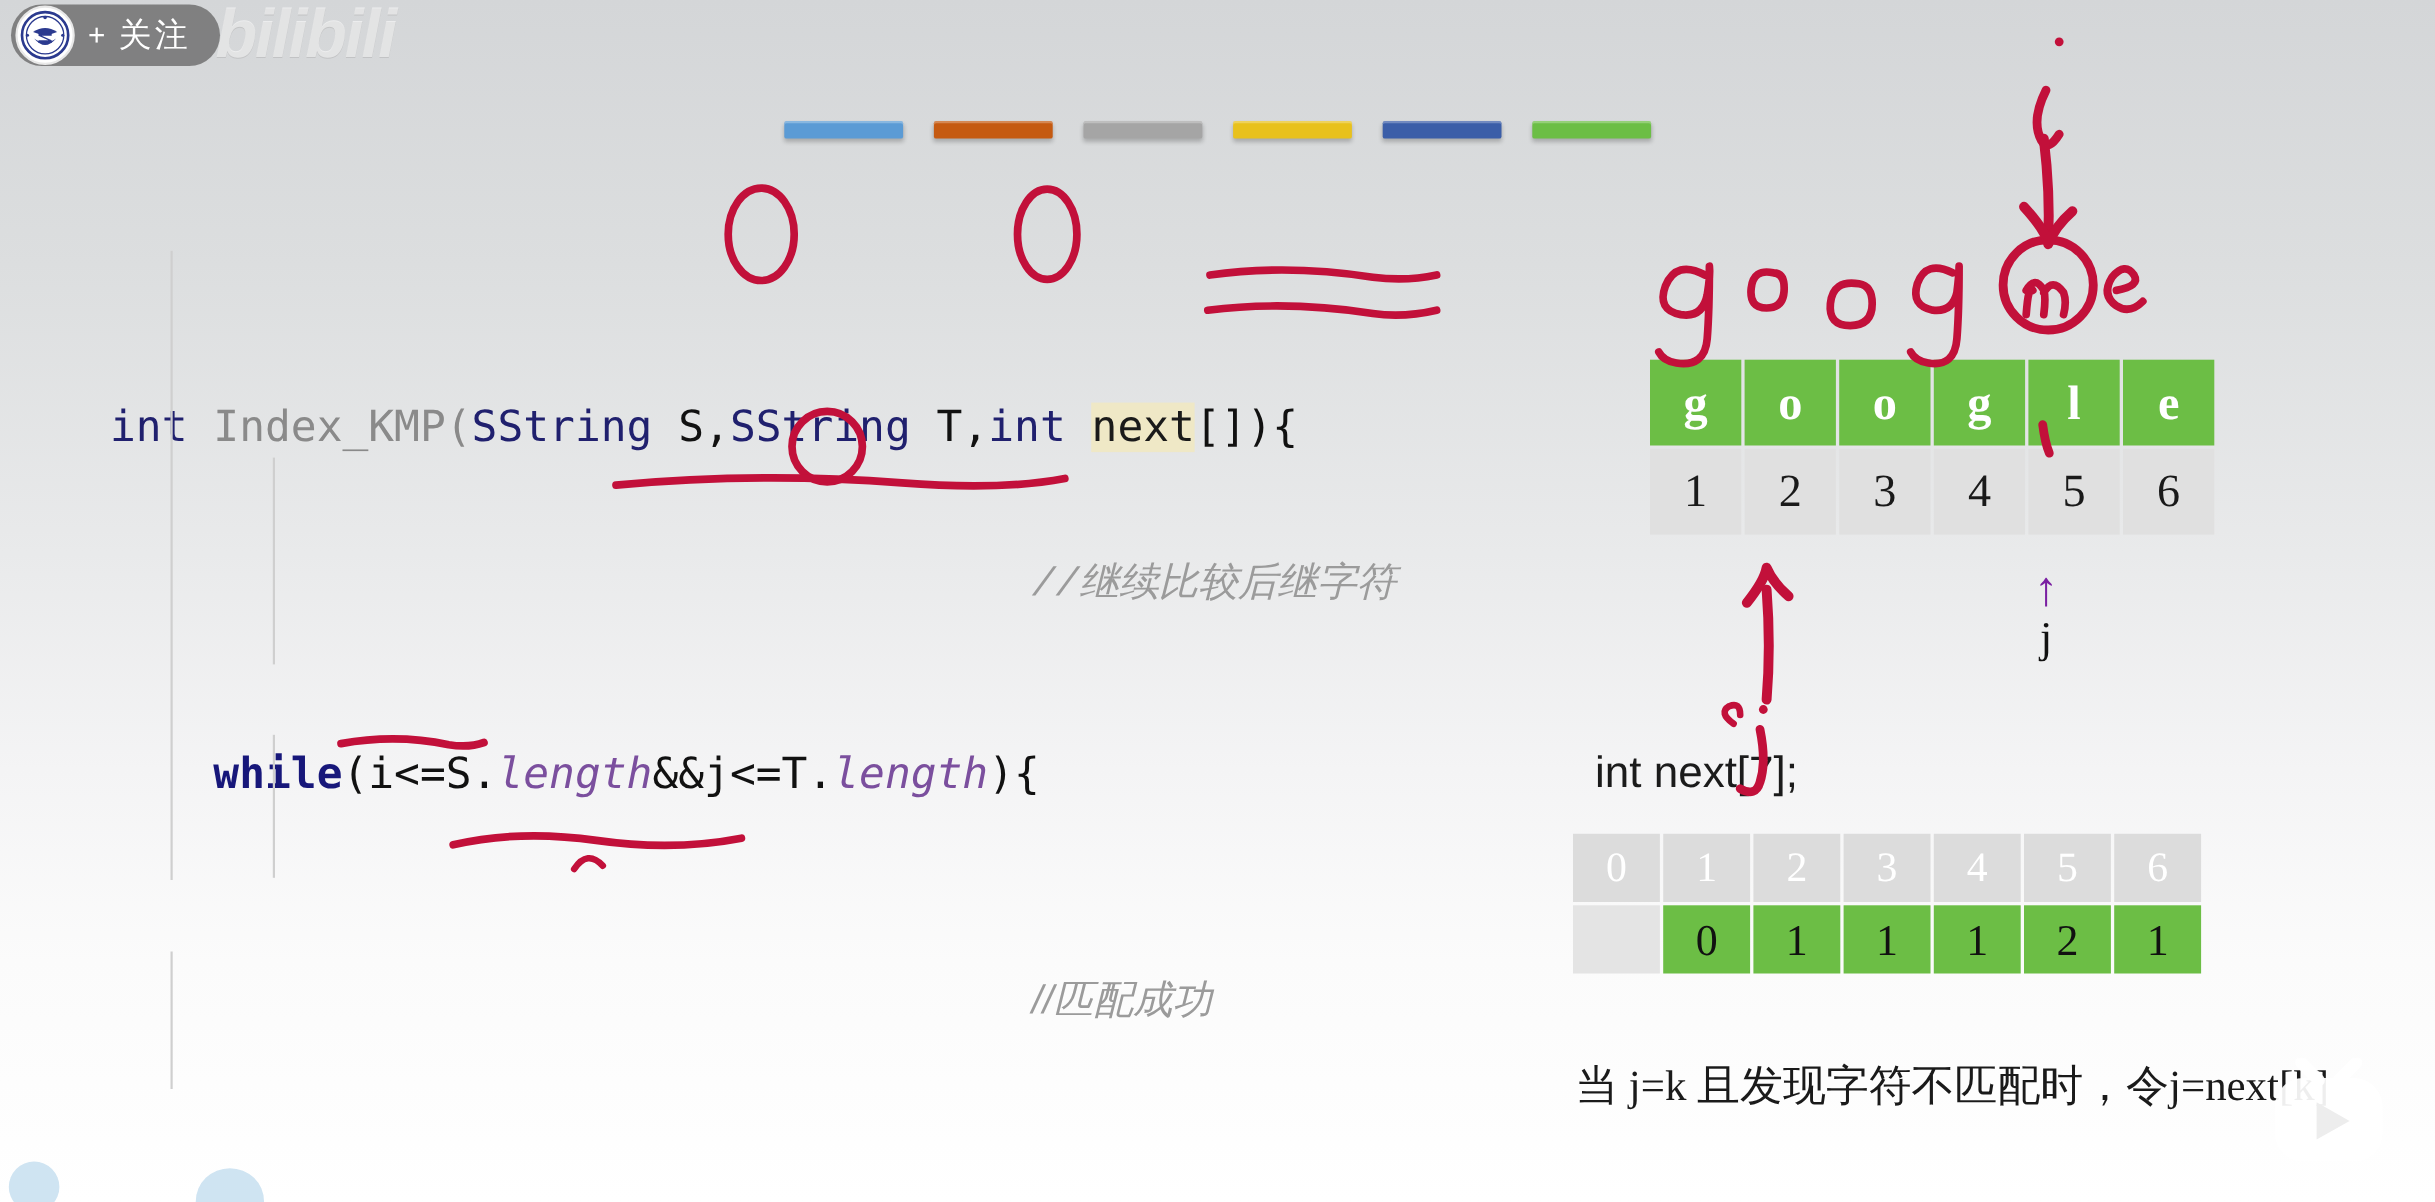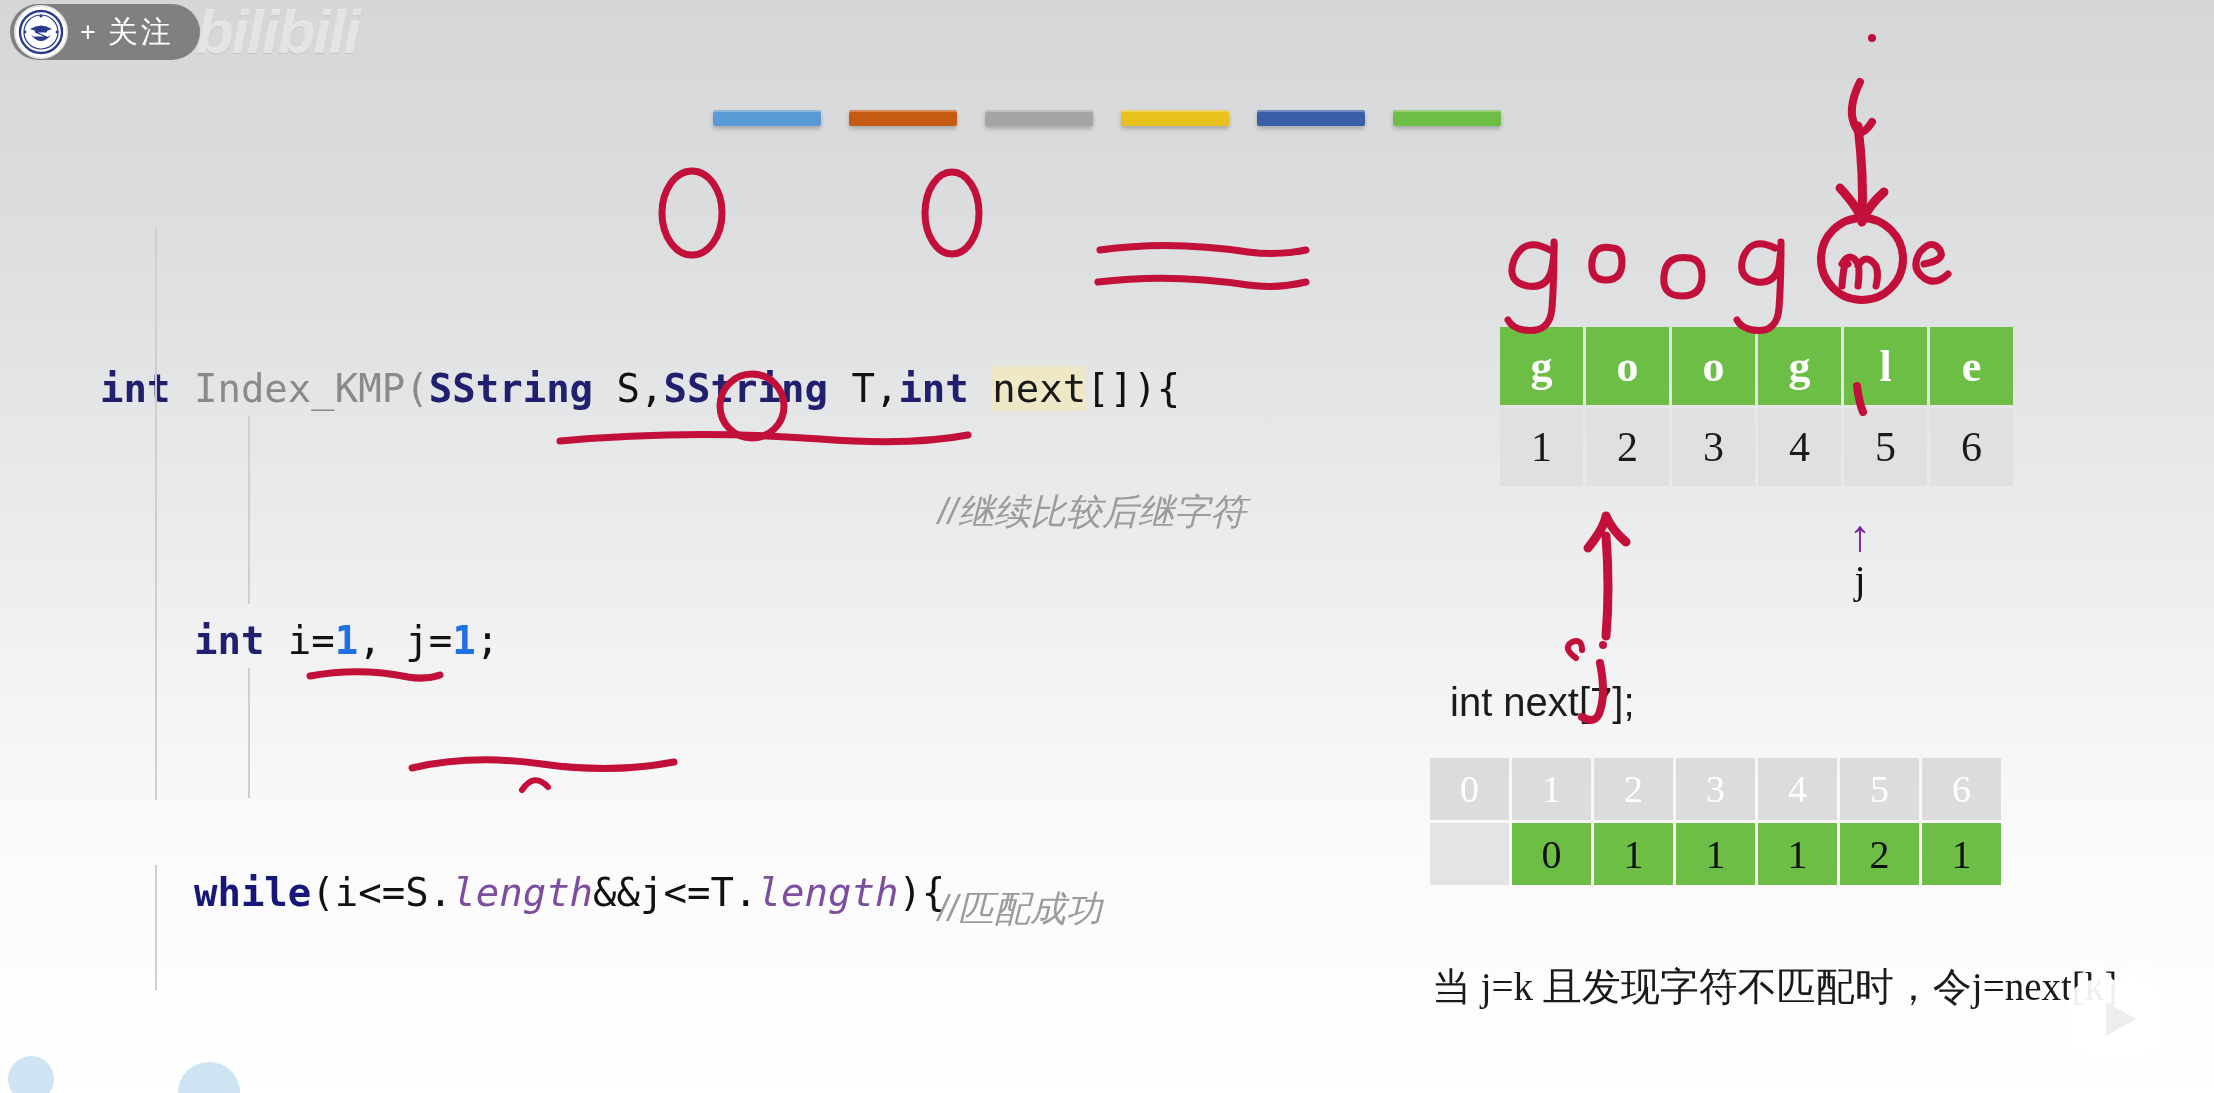--- a/index.html
+++ b/index.html
@@ -59,21 +59,21 @@
 
   
   #code{
     position:absolute;left:100px;top:168px;
     font-family:"DejaVu Sans Mono","Liberation Mono",monospace;
     font-size:39px;line-height:63px;white-space:pre;
     color:#1a1a1a;
   }
   .code-line{position:relative;height:63px;}
   .kw{color:#17177a;font-weight:700;margin-top:48px;}
-  .type{color:#20206e;font-weight:700;}
+  .type{color:#20206e;font-weight:400;}
   .fn{color:#8a8a8a;text-align:right;}
   .num{color:#1f6fe5;font-weight:700;}
   .mem{color:#7b4f9e;font-style:italic;}
   .plain{color:#111;}
   .hl{background:#efe8c6;}
   .cmt{
     color:#9b9b9b;font-style:italic;
     font-family:"Liberation Sans","DejaVu Sans",sans-serif;
     font-size:36px;
   }
@@ -171,21 +171,20 @@
     <div class="accent-bar" style="background:#a5a5a5"></div>
     <div class="accent-bar" style="background:#e8c11c"></div>
     <div class="accent-bar" style="background:#3b5ea8"></div>
     <div class="accent-bar" style="background:#6cbe45"></div>
   </div>
 
   <div id="code">
 
     <div class="code-line"><span class="type">int</span><span class="fn"> Index_KMP(</span><span class="type">SString</span><span class="plain"> S,</span><span class="type">SString</span><span class="plain"> T,</span><span class="type">int</span><span class="plain"> </span><span class="hl">next</span><span class="plain">[]){</span></div>
 
-    <div class="code-line">    <span class="type">int</span><span class="plain"> i=</span><span class="num">1</span><span class="plain">, j=</span><span class="num">1</span><span class="plain">;</span></div>
 
     <div class="code-line">    <span class="kw">while</span><span class="plain">(i&lt;=S.</span><span class="mem">length</span><span class="plain">&amp;&amp;j&lt;=T.</span><span class="mem">length</span><span class="plain">){</span></div>
 
     
 
     
     
     
     
     
@@ -196,21 +195,21 @@
     
     
 
     
     <div class="guide" style="left:55px;top:60px;height:572px;"></div>
     <div class="guide" style="left:148px;top:248px;height:188px;"></div>
     <div class="guide" style="left:148px;top:500px;height:130px;"></div>
     <div class="guide" style="left:55px;top:697px;height:125px;"></div>
   </div>
 
-  <div class="cmt" style="position:absolute;left:938px;top:488px;">//继续比较后继字符</div>
+  <div class="cmt" style="position:absolute;left:938px;top:505px;font-family:Liberation Mono, monospace;">//继续比较后继字符</div>
   <div class="cmt" style="position:absolute;left:938px;top:885px;">//匹配成功</div>
 
   <svg id="ink" viewBox="0 0 2214 1093">
     <g fill="none" stroke="#c2103a" stroke-width="7" stroke-linecap="round" stroke-linejoin="round">
 
       <ellipse cx="692" cy="213" rx="30" ry="42"></ellipse>
 
       <ellipse cx="952" cy="213" rx="27" ry="41"></ellipse>
 
       <path d="M1100 250 q70 -10 148 2 q30 4 58 -2"></path>

